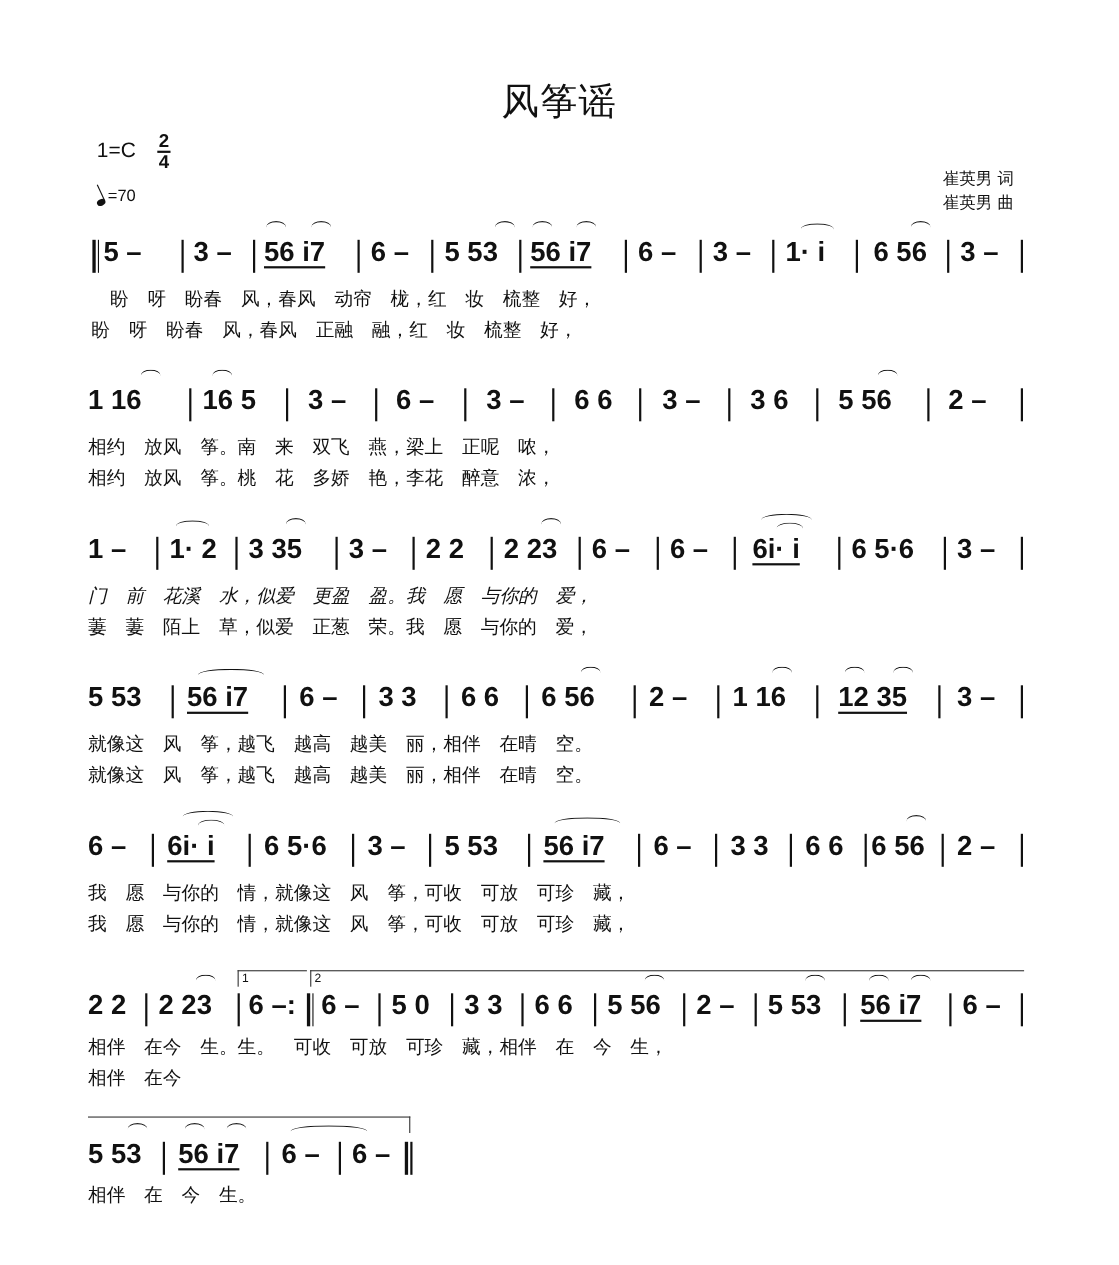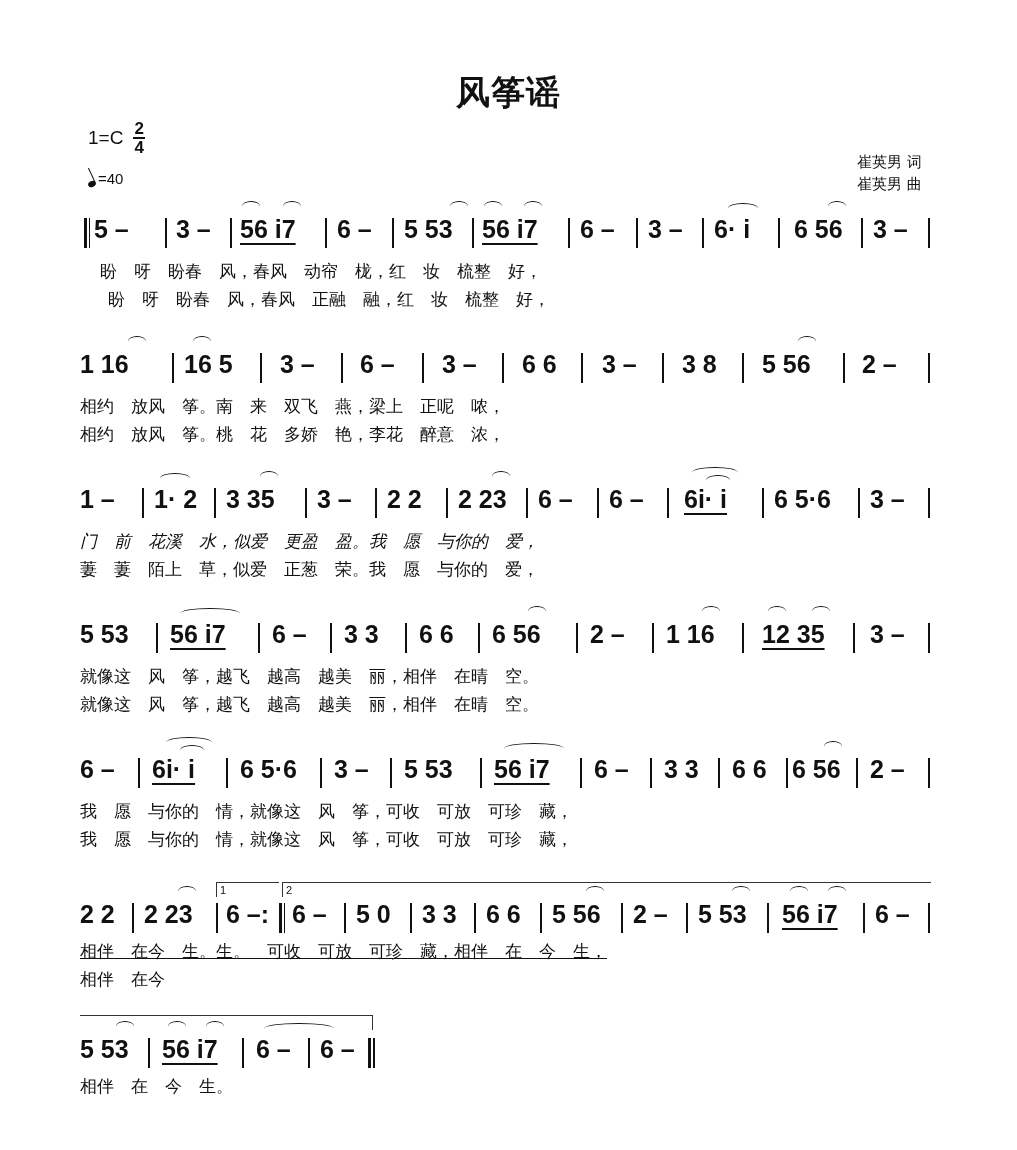--- a/index.html
+++ b/index.html
@@ -1,21 +1,21 @@
 <!DOCTYPE html>
 <html><head>
   <meta charset="utf-8">
   <style>
     html, body { margin: 0; padding: 0; background: #ffffff; }
     body { width: 1017px; height: 1150px; position: relative; overflow: hidden;
            font-family: "DejaVu Sans", sans-serif; color: #111; }
     .title { position: absolute; top: 70px; left: 0; width: 1017px; text-align: center;
-             font-size: 34px; font-weight: bold; letter-spacing: 1px; }
+             font-size: 34px; font-weight: normal; letter-spacing: 1px; }
     .key { position: absolute; left: 88px; top: 120px; font-family: "Liberation Sans", sans-serif;
-           font-size: 19px; display: flex; align-items: center; gap: 8px; }
+           font-size: 19px; display: flex; align-items: center; gap: 18px; }
     .frac { display: inline-flex; flex-direction: column; align-items: center;
             font-weight: bold; font-size: 17px; line-height: 17px; margin-left: 2px; }
     .frac .num { border-bottom: 2px solid #111; padding: 0 1px; }
     .tempo { position: absolute; left: 88px; top: 170px; font-size: 15px;
              font-family: "Liberation Sans", sans-serif; display: flex; align-items: center; gap: 2px; }
     .note-glyph { display: inline-block; width: 8px; height: 6px; background: #111; border-radius: 50%;
                   transform: rotate(-25deg); position: relative; top: 5px; }
     .note-glyph::after { content: ""; position: absolute; right: 0; bottom: 3px; width: 1.5px;
                          height: 16px; background: #111; }
     .credits { position: absolute; left: 857px; top: 151px; font-size: 15px; line-height: 22px; text-align: right; }
@@ -39,21 +39,21 @@
 <div class="key">
   <span>1=C</span>
   <span class="frac">
     <span class="num">2</span>
     <span>4</span>
   </span>
 </div>
 
 <div class="tempo">
   <span class="note-glyph"></span>
-  <span>=40</span>
+  <span>=70</span>
 </div>
 
 <div class="credits">
   <div>崔英男 词</div>
   <div>崔英男 曲</div>
 </div>
 
 <div class="row" style="top:215px;">
   <div class="notes">
     <div class="bar" style="left:4px;width:3px;"></div>
@@ -73,51 +73,51 @@
     <div class="bar" style="left:392px"></div>
     <div class="tie" style="left:404px;top:-14px;width:18px;"></div>
     <div class="tie" style="left:444px;top:-14px;width:18px;"></div>
     <div class="m ul" style="left:402px;">56 i7</div>
     <div class="bar" style="left:488px"></div>
     <div class="m" style="left:500px;">6 –</div>
     <div class="bar" style="left:556px"></div>
     <div class="m" style="left:568px;">3 –</div>
     <div class="bar" style="left:622px"></div>
     <div class="tie" style="left:648px;top:-12px;width:30px;"></div>
-    <div class="m" style="left:634px;">6· i</div>
+    <div class="m" style="left:634px;">1· i</div>
     <div class="bar" style="left:698px"></div>
     <div class="tie" style="left:748px;top:-14px;width:18px;"></div>
     <div class="m" style="left:714px;">6 56</div>
     <div class="bar" style="left:781px"></div>
     <div class="m" style="left:793px;">3 –</div>
     <div class="bar" style="left:848px"></div>
   </div>
   <div class="lyric" style="left:20px;top:45px;">盼　呀　盼春　风，春风　动帘　栊，红　妆　梳整　好，</div>
-  <div class="lyric" style="left:28px;top:73px;">盼　呀　盼春　风，春风　正融　融，红　妆　梳整　好，</div>
+  <div class="lyric" style="left:3px;top:73px;">盼　呀　盼春　风，春风　正融　融，红　妆　梳整　好，</div>
 </div>
 
 <div class="row" style="top:350px;">
   <div class="notes">
     <div class="tie" style="left:48px;top:-14px;width:18px;"></div>
     <div class="m" style="left:0px;">1 16</div>
     <div class="bar" style="left:92px"></div>
     <div class="tie" style="left:113px;top:-14px;width:18px;"></div>
     <div class="m" style="left:104px;">16 5</div>
     <div class="bar" style="left:180px"></div>
     <div class="m" style="left:200px;">3 –</div>
     <div class="bar" style="left:261px"></div>
     <div class="m" style="left:280px;">6 –</div>
     <div class="bar" style="left:342px"></div>
     <div class="m" style="left:362px;">3 –</div>
     <div class="bar" style="left:422px"></div>
     <div class="m" style="left:442px;">6 6</div>
     <div class="bar" style="left:501px"></div>
     <div class="m" style="left:522px;">3 –</div>
     <div class="bar" style="left:582px"></div>
-    <div class="m" style="left:602px;">3 8</div>
+    <div class="m" style="left:602px;">3 6</div>
     <div class="bar" style="left:662px"></div>
     <div class="tie" style="left:718px;top:-14px;width:18px;"></div>
     <div class="m" style="left:682px;">5 56</div>
     <div class="bar" style="left:763px"></div>
     <div class="m" style="left:782px;">2 –</div>
     <div class="bar" style="left:848px"></div>
   </div>
   <div class="lyric" style="left:0px;top:45px;">相约　放风　筝。南　来　双飞　燕，梁上　正呢　哝，</div>
   <div class="lyric" style="left:0px;top:73px;">相约　放风　筝。桃　花　多娇　艳，李花　醉意　浓，</div>
 </div>
@@ -253,21 +253,21 @@
     <div class="tie" style="left:652px;top:-14px;width:18px;"></div>
     <div class="m" style="left:618px;">5 53</div>
     <div class="bar" style="left:687px"></div>
     <div class="tie" style="left:710px;top:-14px;width:18px;"></div>
     <div class="tie" style="left:748px;top:-14px;width:18px;"></div>
     <div class="m ul" style="left:702px;">56 i7</div>
     <div class="bar" style="left:783px"></div>
     <div class="m" style="left:795px;">6 –</div>
     <div class="bar" style="left:848px"></div>
   </div>
-  <div class="lyric" style="left:0px;top:40px;text-decoration:underline;">相伴　在今　生。生。　可收　可放　可珍　藏，相伴　在　今　生，</div>
+  <div class="lyric" style="left:0px;top:40px;">相伴　在今　生。生。　可收　可放　可珍　藏，相伴　在　今　生，</div>
   <div class="lyric" style="left:0px;top:68px;">相伴　在今</div>
 </div>
 
 <div class="row" style="top:1035px;">
   <div class="volta" style="left:0px;top:-20px;width:292px;border-left:none;border-right:1.5px solid #333;"></div>
   <div class="notes">
     <div class="tie" style="left:36px;top:-14px;width:18px;"></div>
     <div class="m" style="left:0px;">5 53</div>
     <div class="bar" style="left:68px"></div>
     <div class="tie" style="left:88px;top:-14px;width:18px;"></div>

